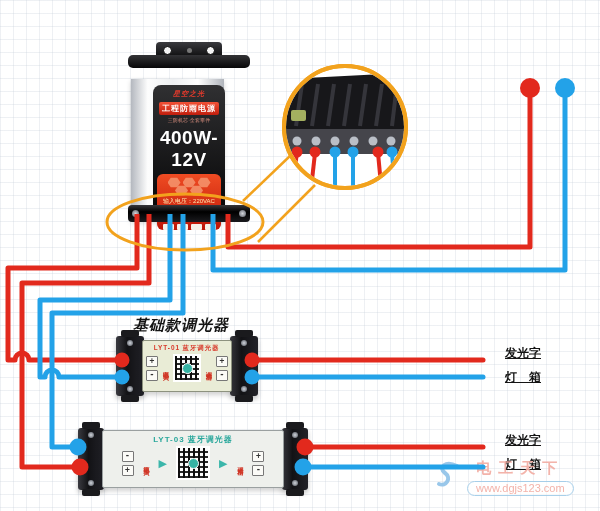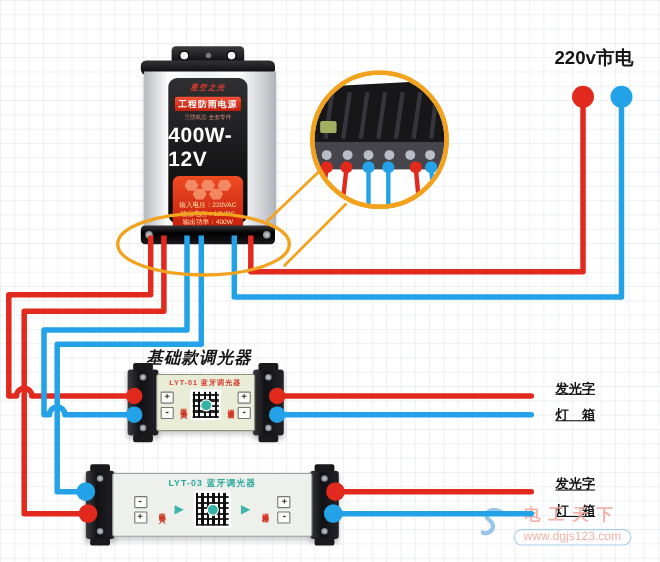--- a/index.html
+++ b/index.html
@@ -14,23 +14,23 @@
 
   
   .psu{position:absolute;left:128px;top:42px;width:122px;height:183px;}
   .psu-bracket{position:absolute;left:28px;top:0;width:66px;height:16px;border-radius:4px 4px 0 0;
                background:linear-gradient(#3a3a3e,#0b0b0c);display:flex;align-items:center;
                justify-content:space-between;padding:0 7px;box-sizing:border-box;}
   .hole{width:7px;height:7px;border-radius:50%;background:#f4f4f4;border:1px solid #000;}
   .screw-c{width:5px;height:5px;border-radius:50%;background:#777;}
   .psu-topcap{position:absolute;left:0;top:13px;width:122px;height:13px;border-radius:5px;
               background:linear-gradient(#333336,#070708);}
-  .psu-body{position:absolute;left:3px;top:23px;width:120px;height:142px;
+  .psu-body{position:absolute;left:3px;top:37px;width:93px;height:142px;
             background:linear-gradient(90deg,#b4b8bf,#fdfdfd 18%,#edeff1 45%,#ffffff 72%,#b0b4bb);
-            box-shadow:0 2px 5px rgba(0,0,0,.18);}
+            box-shadow:0 2px 5px rgba(0,0,0,.18);text-align:center;}
   .psu-label{position:absolute;left:22px;top:6px;width:72px;height:132px;border-radius:8px;
              background:linear-gradient(#303032,#050506);display:flex;flex-direction:column;
              align-items:center;padding-top:4px;box-sizing:border-box;}
   .psu-brand{color:#e23a2c;font-size:7px;font-weight:bold;font-style:italic;letter-spacing:1px;}
   .psu-badge{margin-top:3px;background:linear-gradient(#f25136,#c01e0d);color:#fff;font-size:8px;
              font-weight:bold;padding:1px 3px;border-radius:2px;letter-spacing:1px;white-space:nowrap;}
   .psu-tagline{color:#d88d7d;font-size:6px;transform:scale(.85);margin-top:1px;white-space:nowrap;}
   .psu-model{color:#fff;font-size:19px;font-weight:bold;margin-top:2px;letter-spacing:.5px;}
   .psu-red{margin-top:3px;width:64px;height:66px;border-radius:6px;
            background:linear-gradient(#ef4c23,#bd1507);display:flex;flex-direction:column;
@@ -97,21 +97,20 @@
   .wm-pill{margin-top:3px;border:1px solid #9fcbe8;border-radius:8px;padding:0 8px;color:#f2aba1;
            font-size:11px;line-height:13px;background:rgba(255,255,255,.55);white-space:nowrap;}
   .overlay{position:absolute;left:0;top:0;pointer-events:none;}
 </style>
 </head>
 <body>
 
 <div class="canvas">
   <div class="grid"></div>
 
-  <div class="mains-label">220v市电</div>
 
   <div class="psu">
     <div class="psu-bracket">
       <i class="hole"></i>
       <i class="screw-c"></i>
       <i class="hole"></i>
     </div>
     <div class="psu-topcap"></div>
     <div class="psu-body">
       <div class="psu-label">

